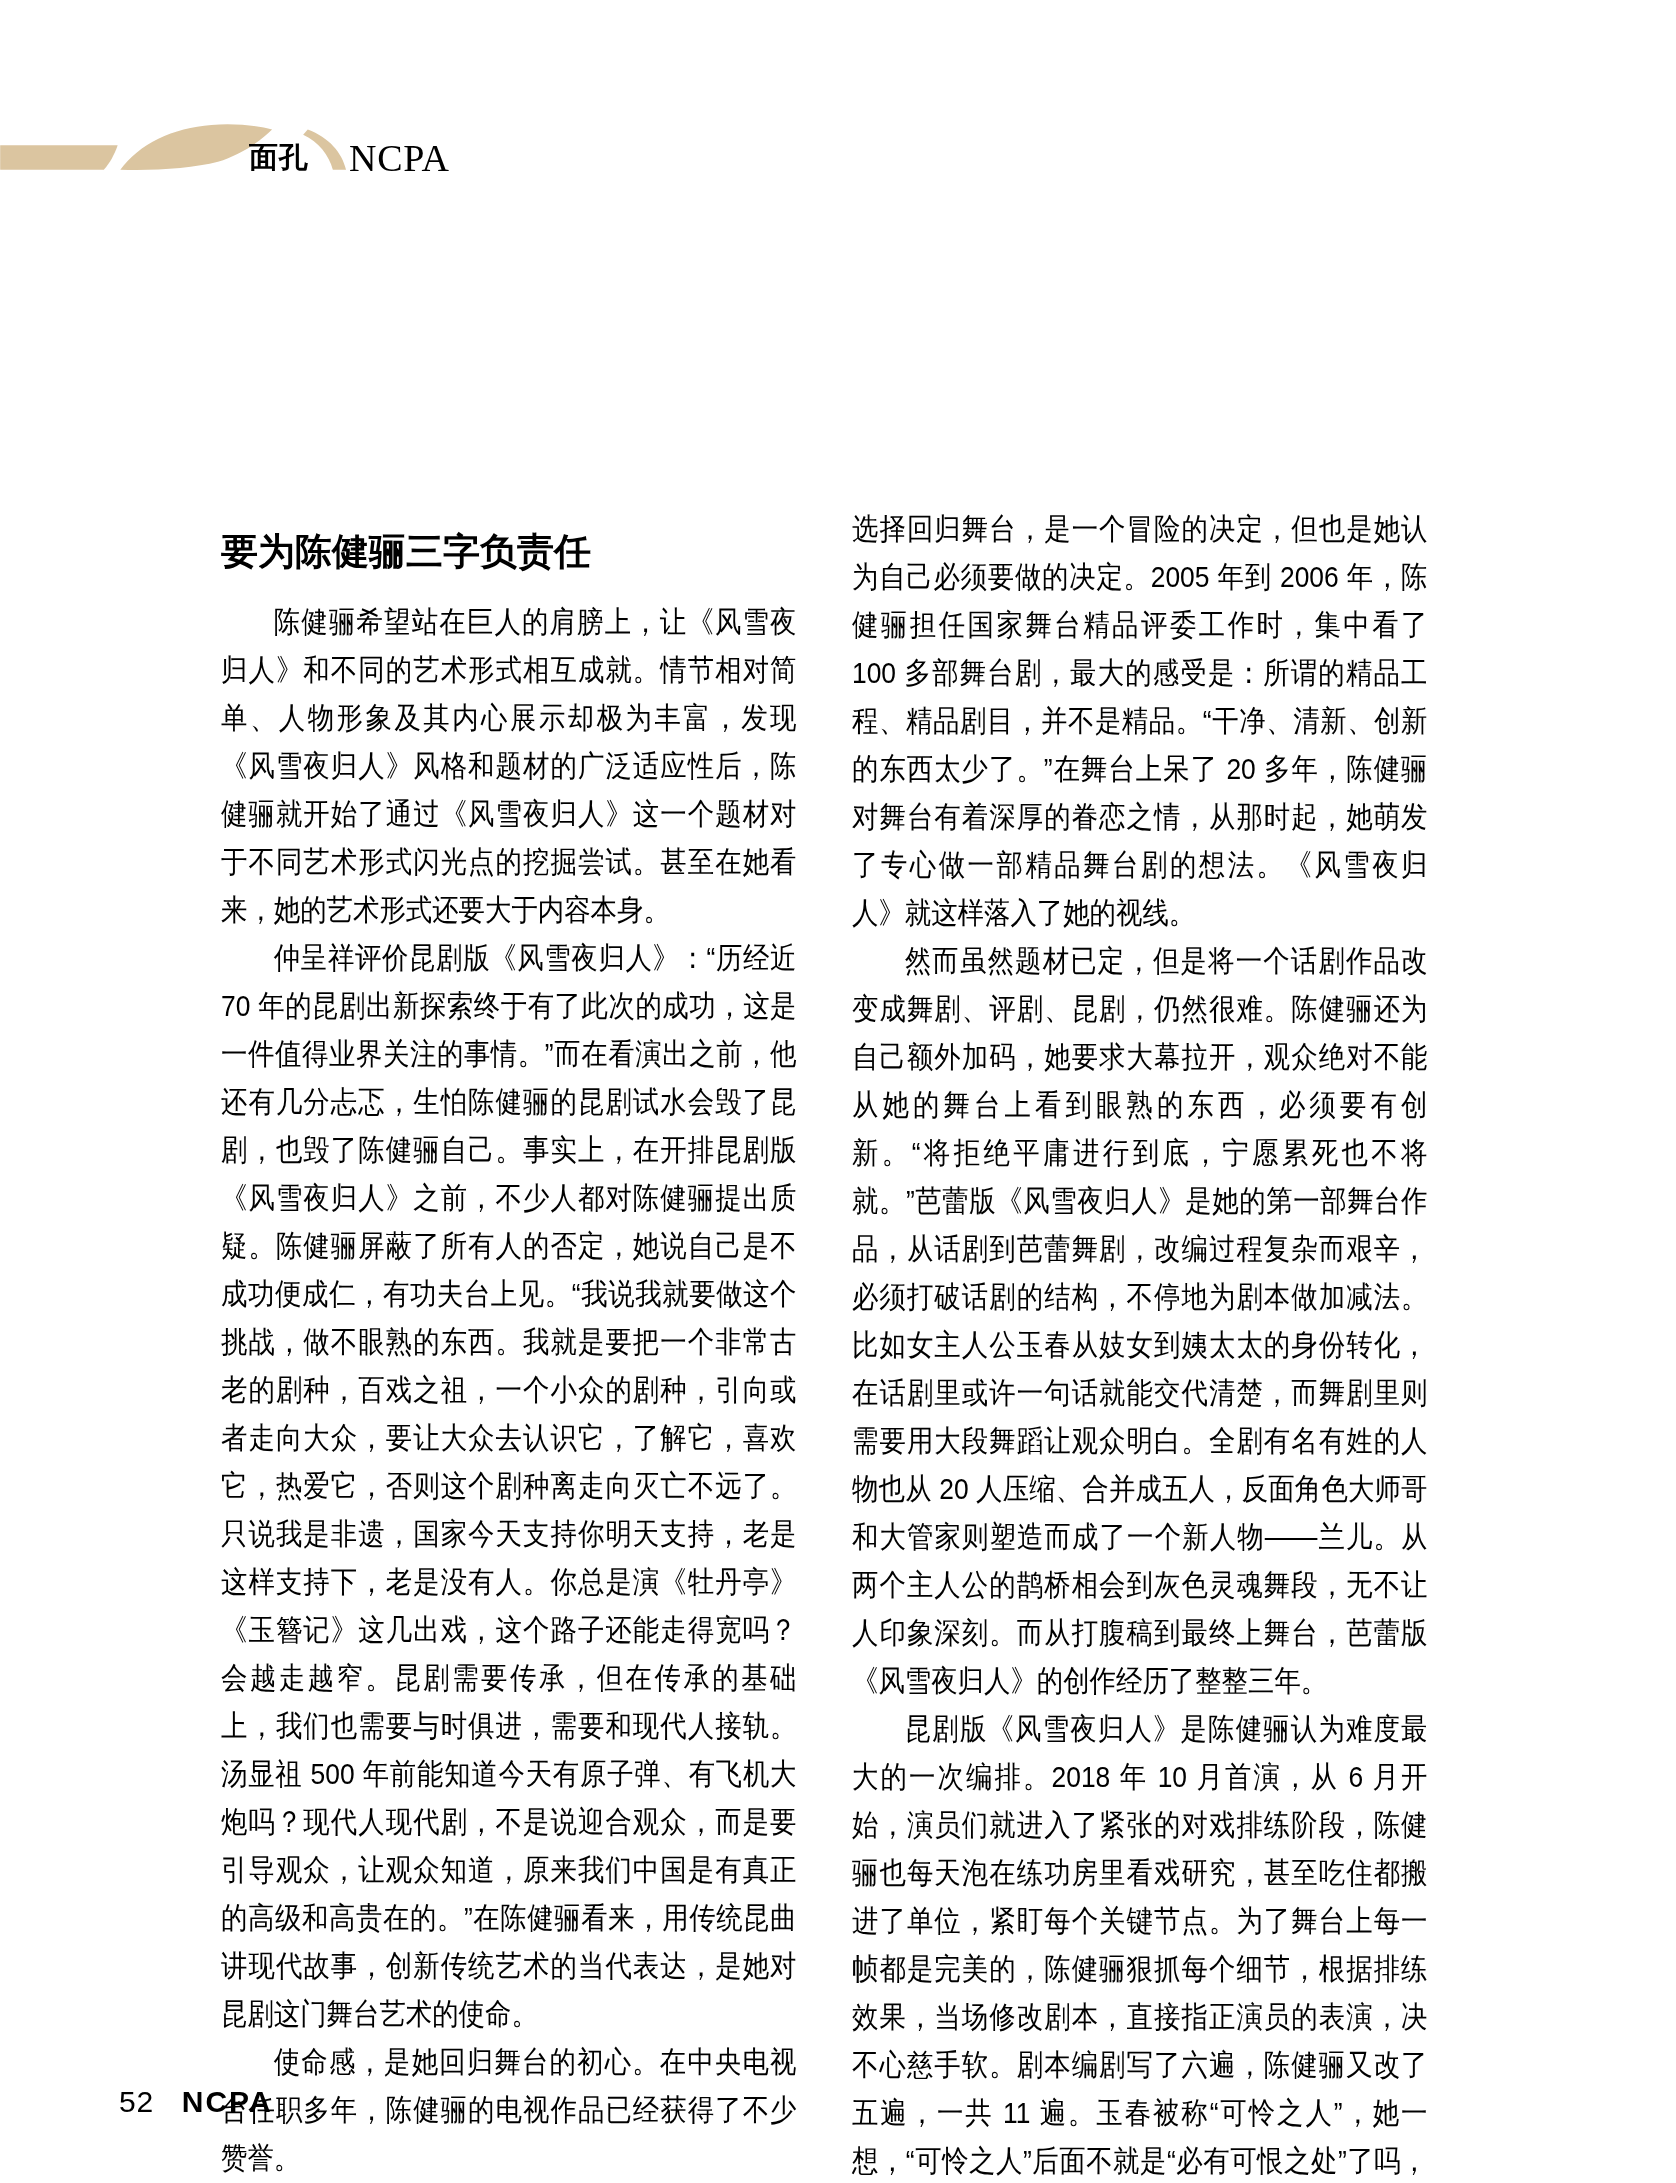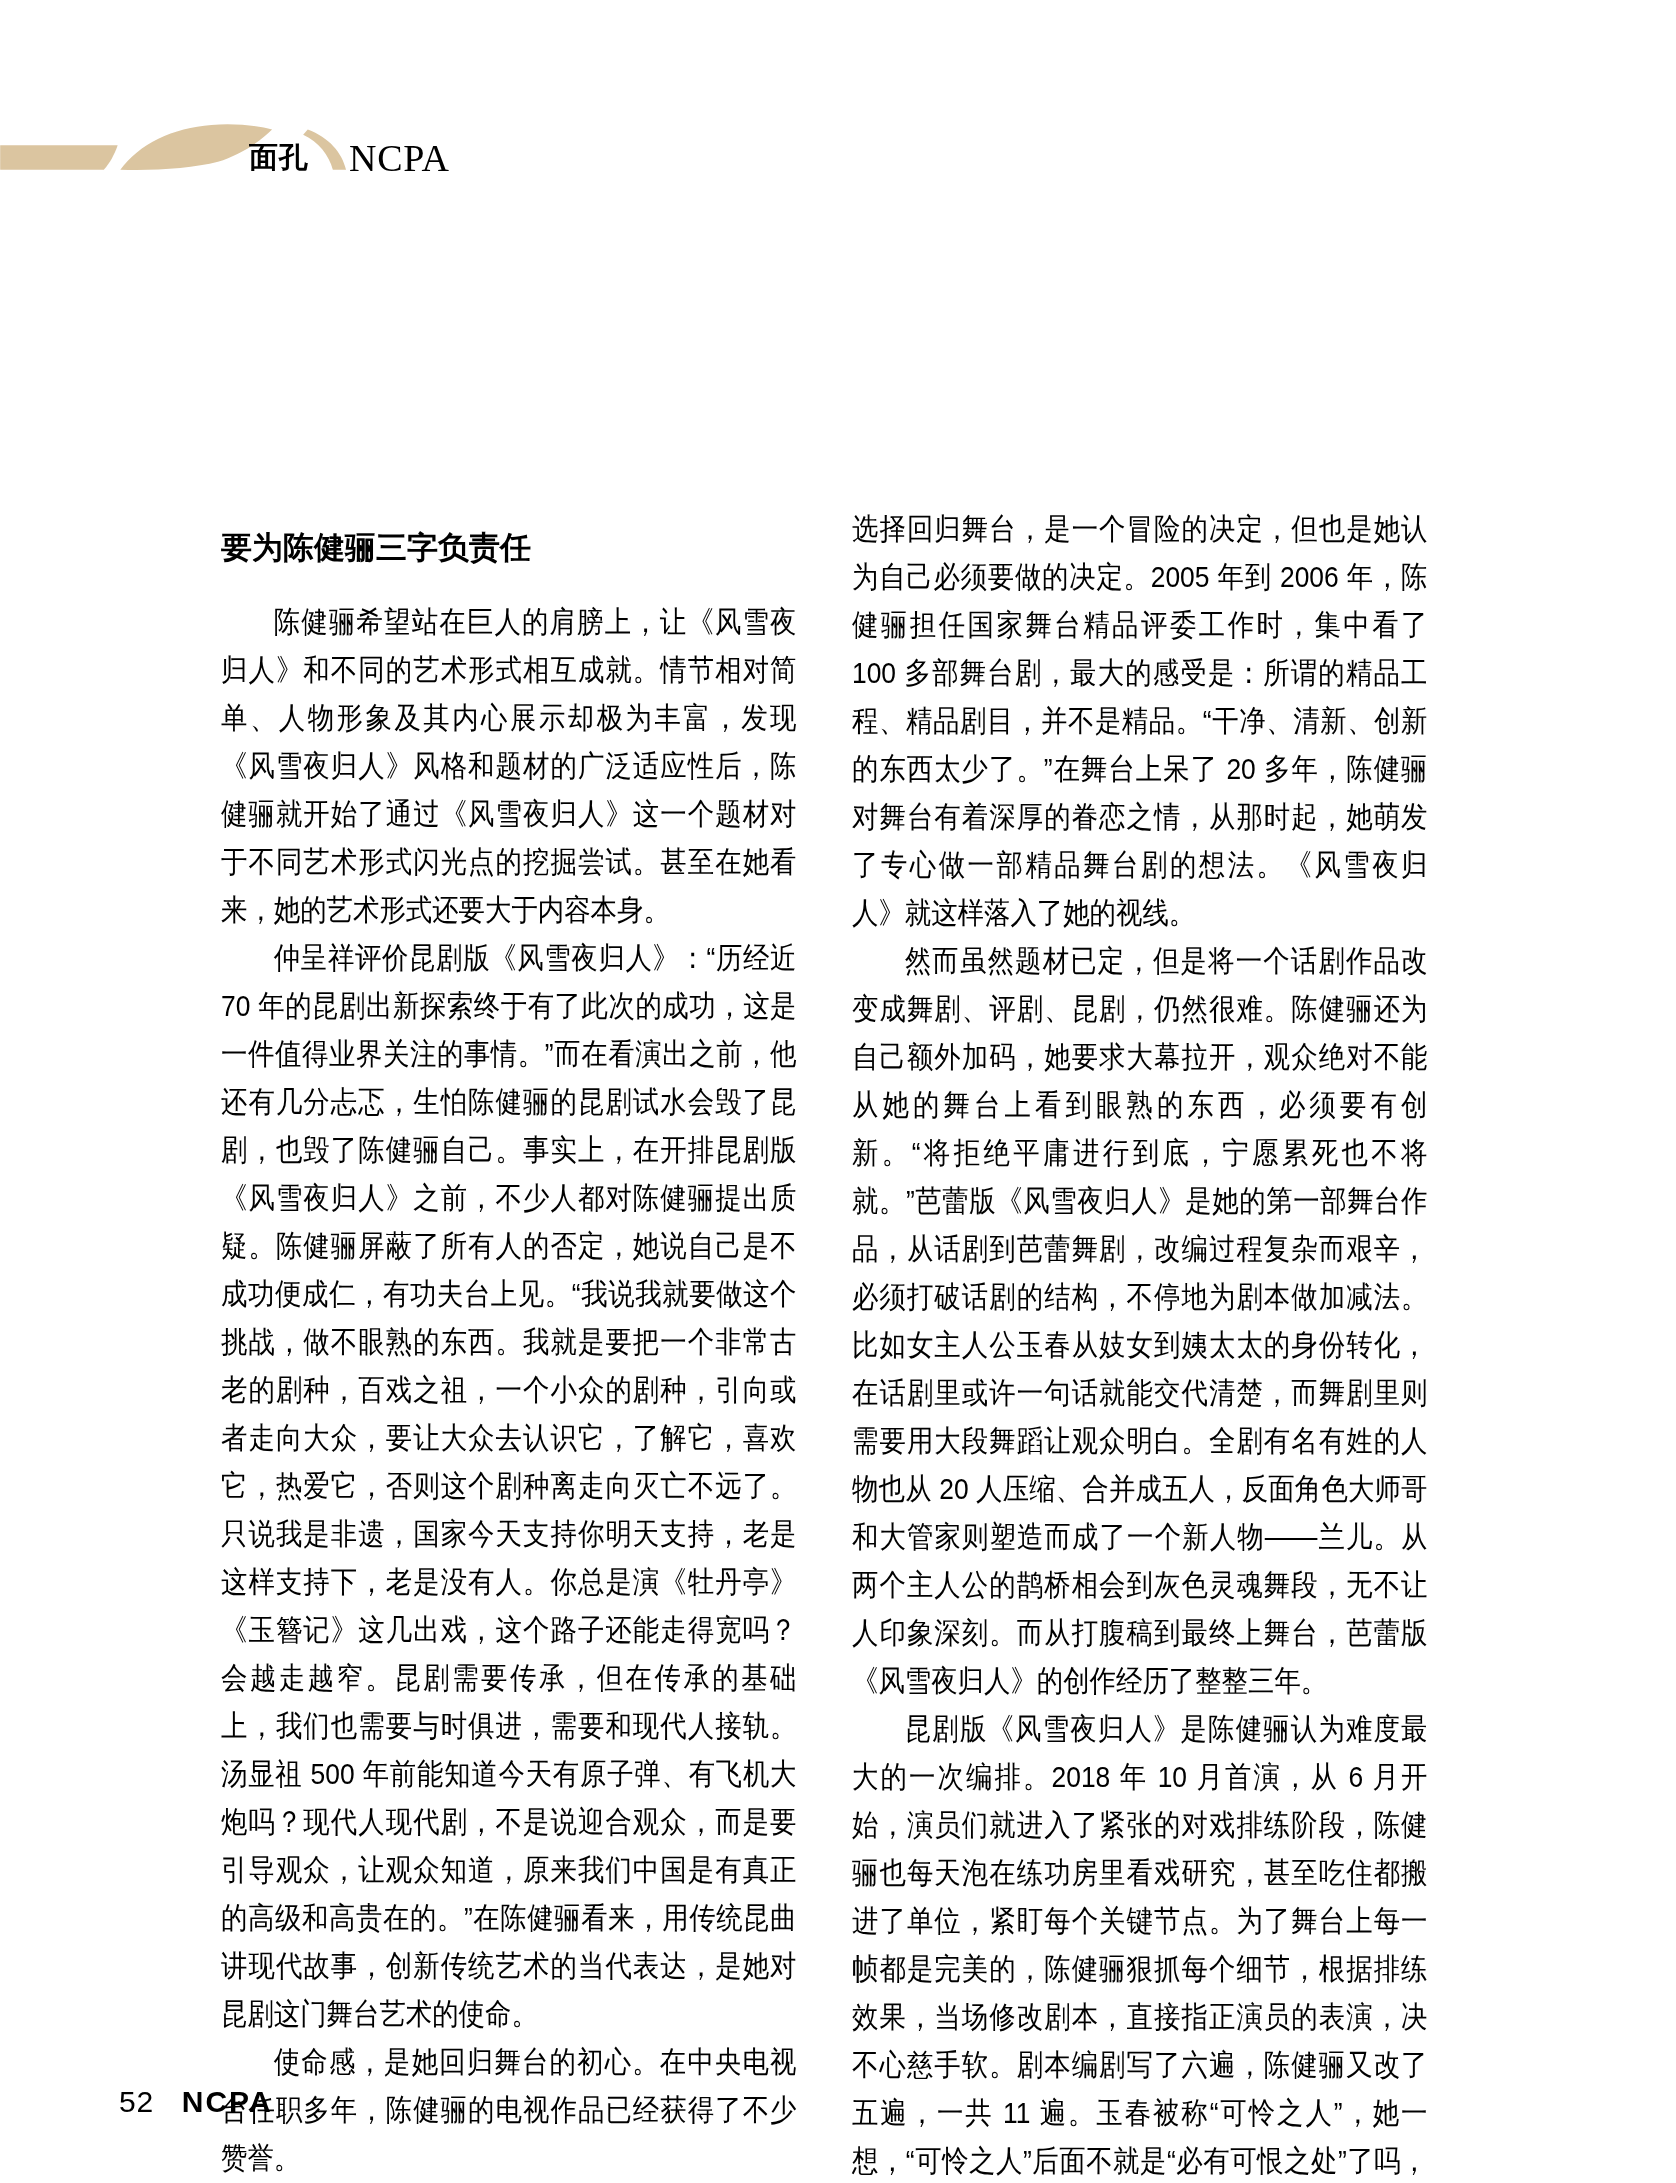--- a/index.html
+++ b/index.html
@@ -29,21 +29,21 @@
   .brand-en {
     position: absolute; left: 349px; top: 123px;
     font-family: "Liberation Serif", serif;
     font-size: 38px; line-height: 38px; font-weight: 400;
     letter-spacing: 0.7px; white-space: nowrap;
   }
 
   
   .article-heading {
     position: absolute; left: 221px; top: 494px;
-    font-size: 31px; line-height: 34px; font-weight: bold;
+    font-size: 37px; line-height: 34px; font-weight: bold;
     white-space: nowrap;
   }
   .column {
     position: absolute;
     width: 654px;
     font-size: 30px;
     line-height: 48px;
     font-weight: 300;
     text-align: justify;
     transform: scaleX(0.88);

